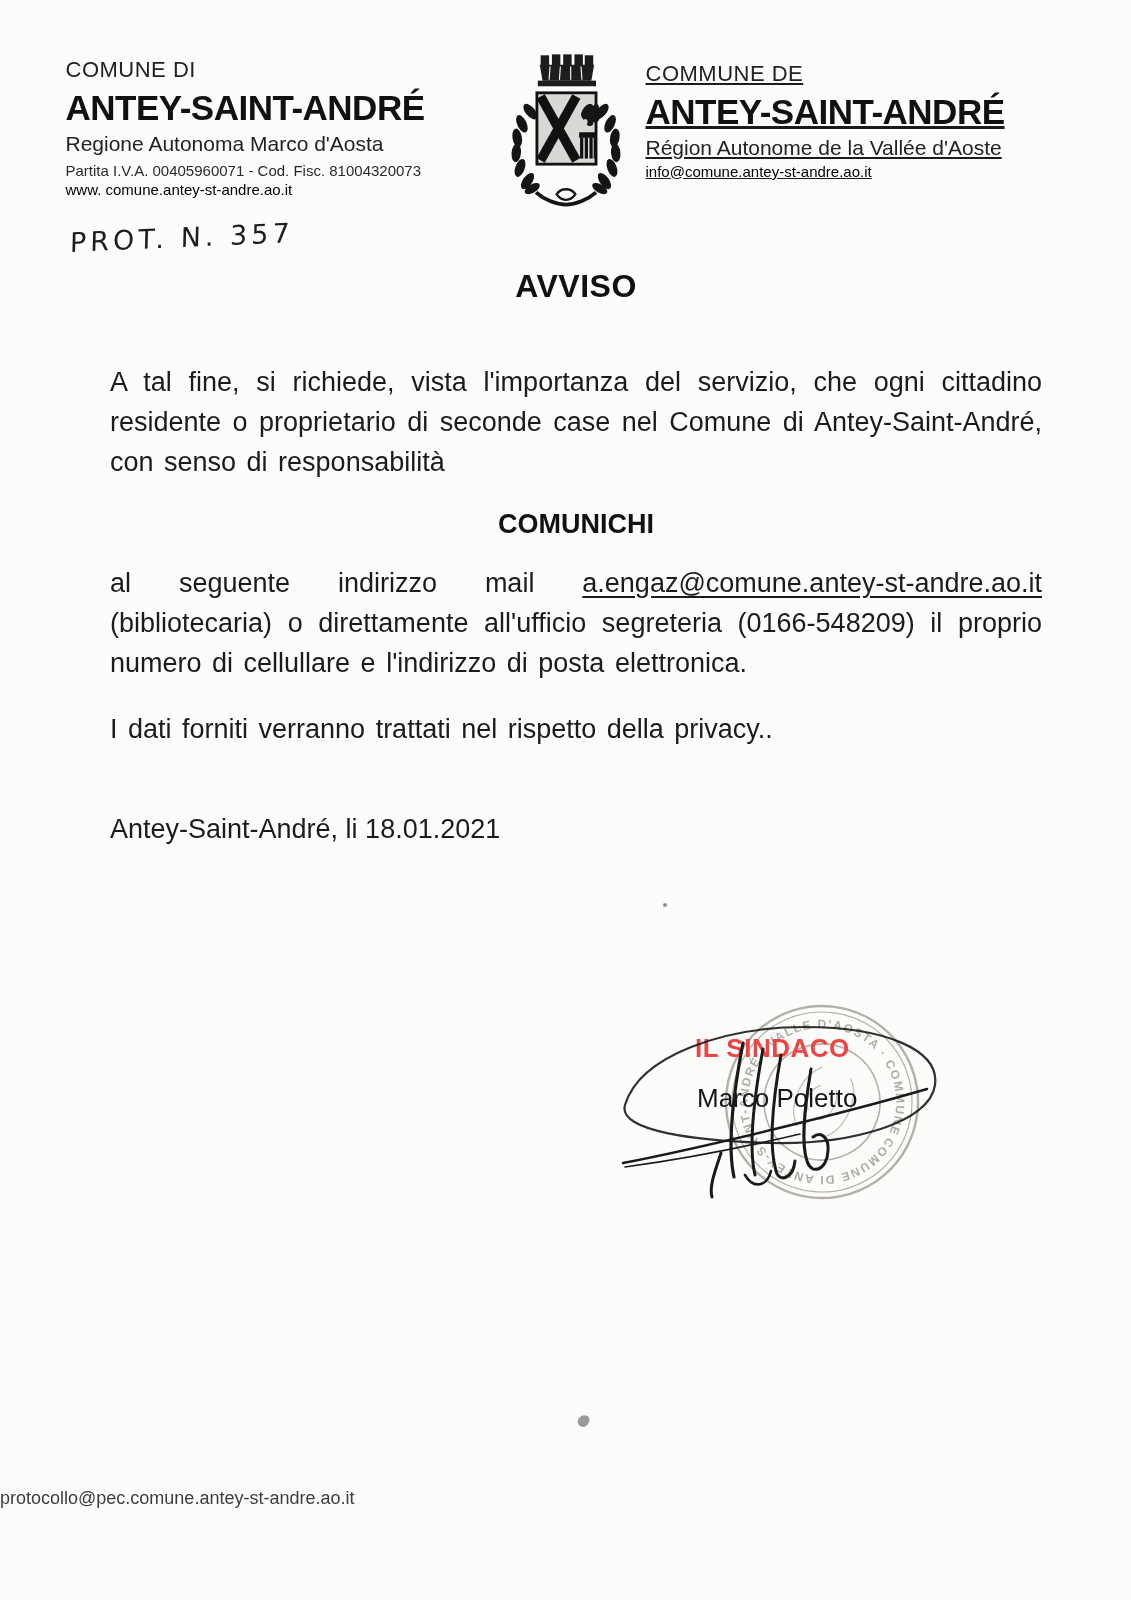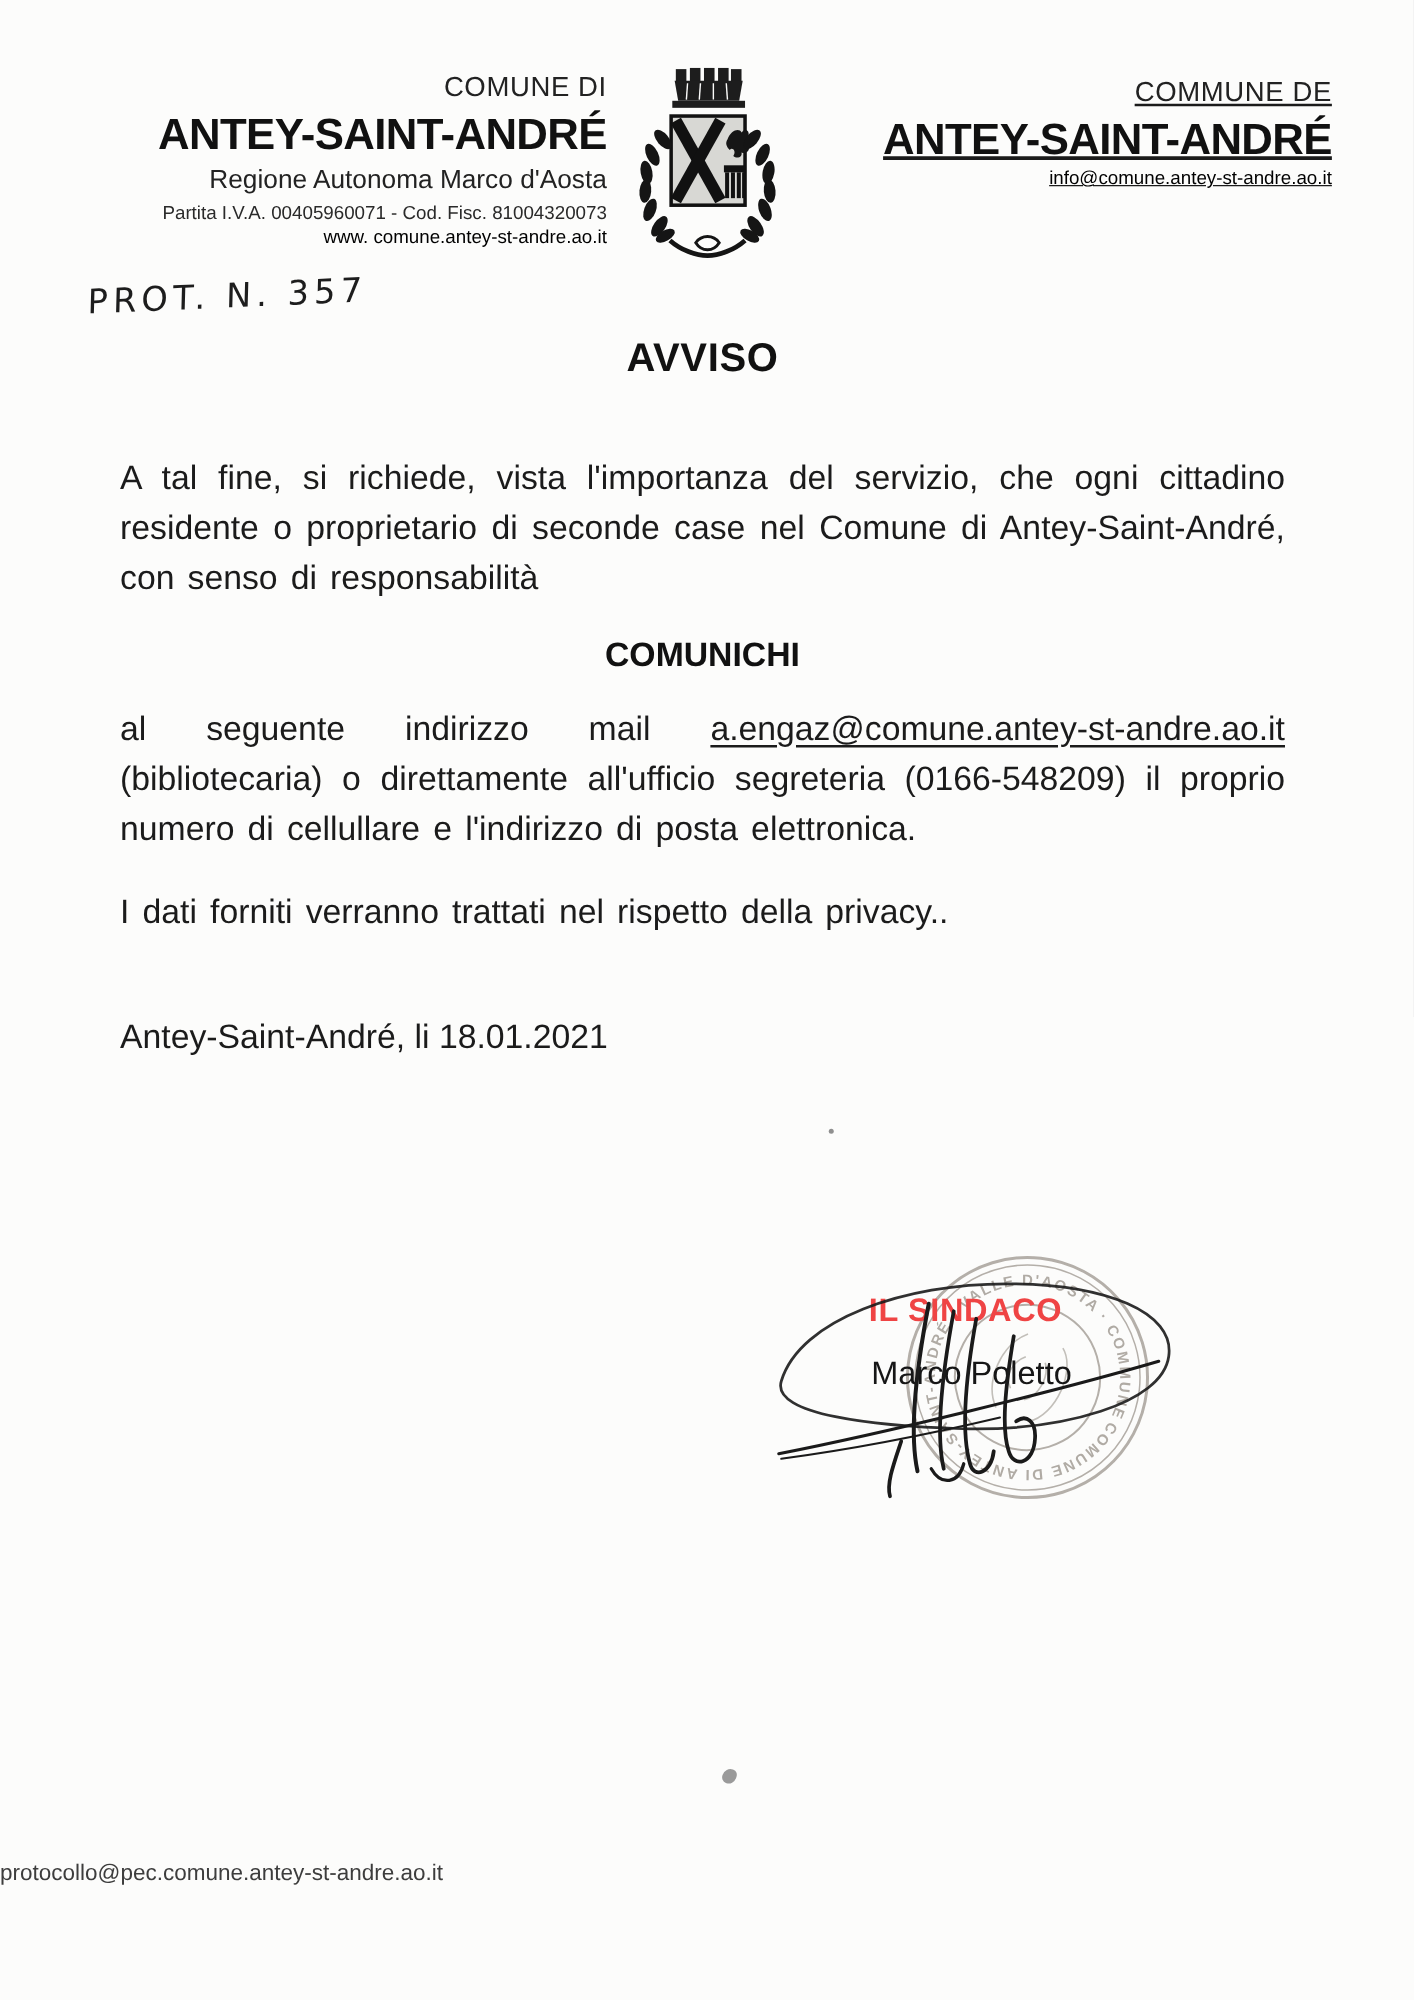--- a/index.html
+++ b/index.html
@@ -16,21 +16,21 @@
   }
 
   
   .letterhead {
     position: absolute;
     top: 48px; left: 0; right: 0;
     display: flex;
     justify-content: center;
     align-items: flex-start;
   }
-  .lh-block { width: 420px; text-align: right; line-height: 1.25; }
+  .lh-block { width: 420px; text-align: left; line-height: 1.25; }
   .lh-left  { margin-top: 8px; }
   .lh-right { margin-top: 12px; text-decoration: underline; }
   .lh-line1 { font-size: 22px; letter-spacing: .5px; color: #222; }
   .lh-name  { font-size: 35px; font-weight: 700; letter-spacing: -.5px; color: #111; margin-top: 2px; }
   .lh-line3 { font-size: 21px; color: #222; margin-top: 2px; }
   .lh-line4 { font-size: 15px; color: #2a2a2a; margin-top: 4px; }
   .lh-line5 { font-size: 15px; color: #000000; margin-top: 1px; }
   .crest { width: 160px; display: flex; justify-content: center; padding-top: 2px; flex: none; }
 
   
@@ -40,21 +40,21 @@
     font-size: 27px;
     color: #1d1d1d;
     letter-spacing: 4px;
     transform: rotate(-2.5deg) skewX(-4deg);
     font-family: "DejaVu Sans", sans-serif;
   }
 
   
   .content {
     position: absolute;
-    top: 268px; left: 96px;
+    top: 268px; left: 110px;
     width: 932px;
   }
   .doc-title {
     text-align: center;
     font-size: 32px;
     font-weight: 700;
     letter-spacing: .5px;
     color: #111;
     margin-bottom: 58px;
   }
@@ -191,20 +191,21 @@
           </g>
           <path d="M55,152 C60,145 70,145 75,152 C70,160 60,160 55,152 Z" fill="none" stroke="#151515" stroke-width="2.5"></path>
           <path d="M33,150 C42,158 55,163 65,163 C75,163 88,158 97,150" fill="none" stroke="#151515" stroke-width="4"></path>
         </g>
       </svg>
     </div>
 
     <div class="lh-block lh-right">
       <div class="lh-line1">COMMUNE DE</div>
       <div class="lh-name">ANTEY-SAINT-ANDRÉ</div>
+      <div class="lh-line3">Région Autonome de la Vallée d'Aoste</div>
       <div class="lh-line5">info@comune.antey-st-andre.ao.it</div>
     </div>
   </div>
 
   <div class="prot">PROT. N. 357</div>
 
   <div class="content">
     <div class="doc-title">AVVISO</div>
 
 

